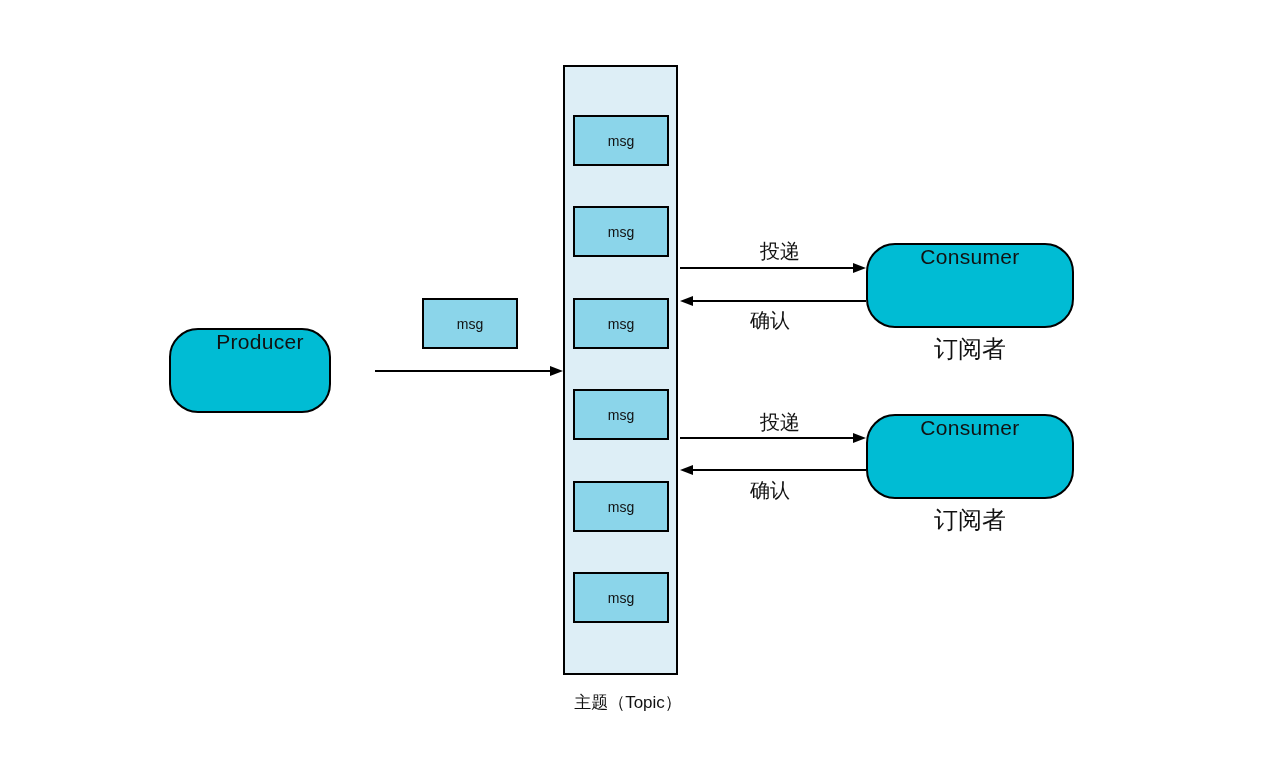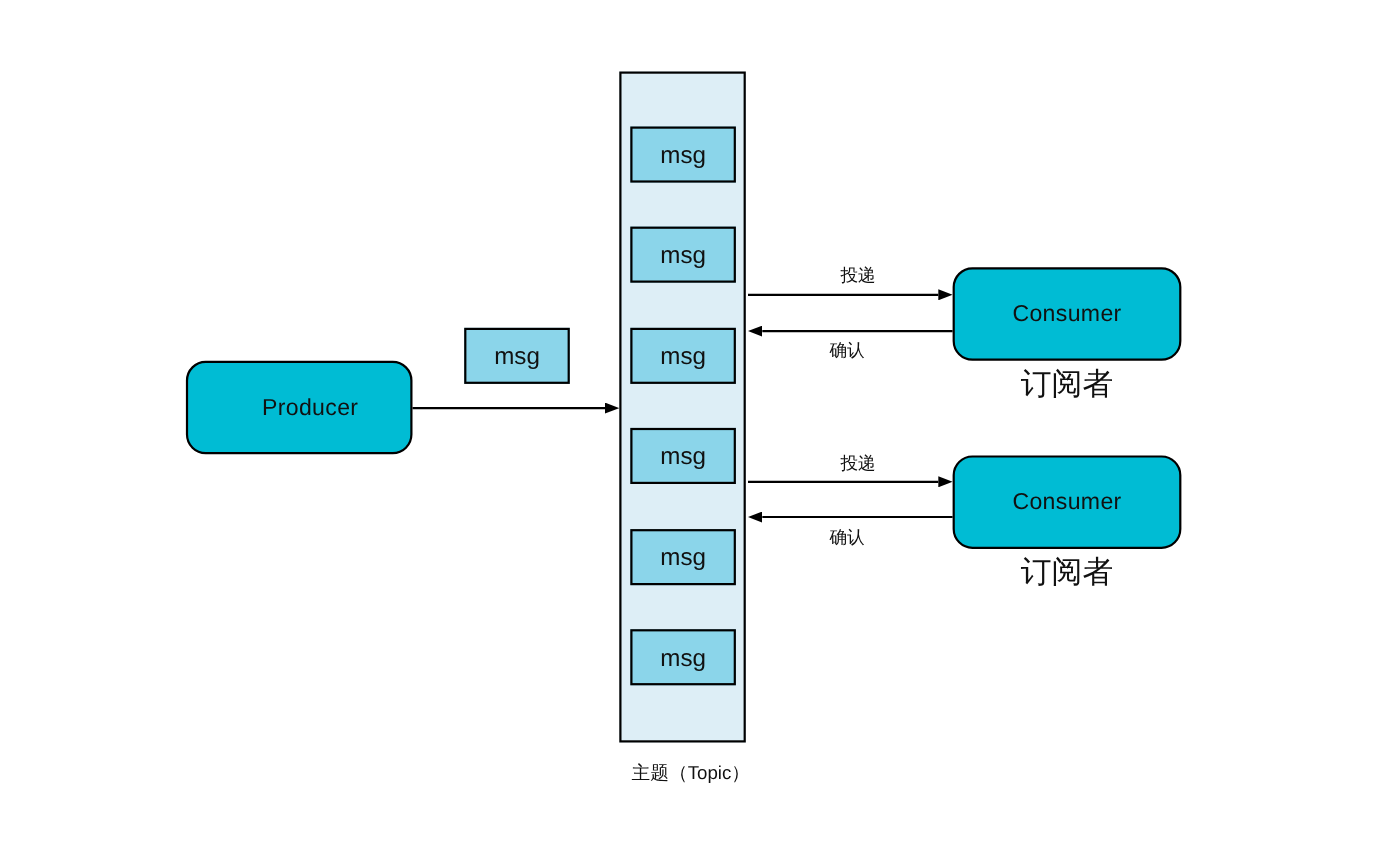--- a/index.html
+++ b/index.html
@@ -19,48 +19,48 @@
   .stage{
     position:relative;
     width:1266px;height:774px;
     background:var(--background);
     overflow:hidden;
   }
   .abs{position:absolute;}
   .node{
     background:var(--node_fill);
     border:2.5px solid var(--border);
-    border-radius:18px;
-    display:flex;align-items:center;justify-content:center;
+    border-radius:29px;
+    display:flex;align-items:flex-start;justify-content:center;
     font-size:21px;
     letter-spacing:.3px;
   }
   .msg-box{
     background:var(--msg_fill);
     border:2px solid var(--border);
     display:flex;align-items:center;justify-content:center;
-    font-size:22px;
+    font-size:14px;
   }
   .topic{
     background:var(--topic_fill);
     border:2px solid var(--border);
   }
   .caption{
     text-align:center;
-    font-size:28px;
+    font-size:24px;
     line-height:26px;
   }
   .topic-caption{
     text-align:center;
     font-size:17px;
     line-height:26px;
   }
   .arrow-label{
     text-align:center;
-    font-size:16px;
+    font-size:20px;
     line-height:28px;
   }
   svg.arrows{position:absolute;left:0;top:0;pointer-events:none;}
   svg.arrows line{stroke:var(--border);stroke-width:2;}
   svg.arrows marker path{fill:var(--border);}
 </style>
 </head>
 <body>
 
 <div class="stage">
@@ -71,21 +71,21 @@
         <path d="M0,0 L13,5 L0,10 Z"></path>
       </marker>
     </defs>
     <line x1="375" y1="371" x2="550" y2="371" marker-end="url(#arrowhead)"></line>
     <line x1="680" y1="268" x2="853" y2="268" marker-end="url(#arrowhead)"></line>
     <line x1="866" y1="301" x2="693" y2="301" marker-end="url(#arrowhead)"></line>
     <line x1="680" y1="438" x2="853" y2="438" marker-end="url(#arrowhead)"></line>
     <line x1="866" y1="470" x2="693" y2="470" marker-end="url(#arrowhead)"></line>
   </svg>
 
-  <div class="abs node" style="left:169px;top:328px;width:206px;height:85px;padding-left:20px;">
+  <div class="abs node" style="left:169px;top:328px;width:162px;height:85px;padding-left:20px;">
     <span>Producer</span>
   </div>
 
   <div class="abs msg-box" style="left:422px;top:298px;width:96px;height:51px;">
     <span>msg</span>
   </div>
 
   <div class="abs topic" style="left:563px;top:65px;width:115px;height:610px;">
     <div class="abs msg-box" style="left:8px;top:48px;width:96px;height:51px;">
       <span>msg</span>

